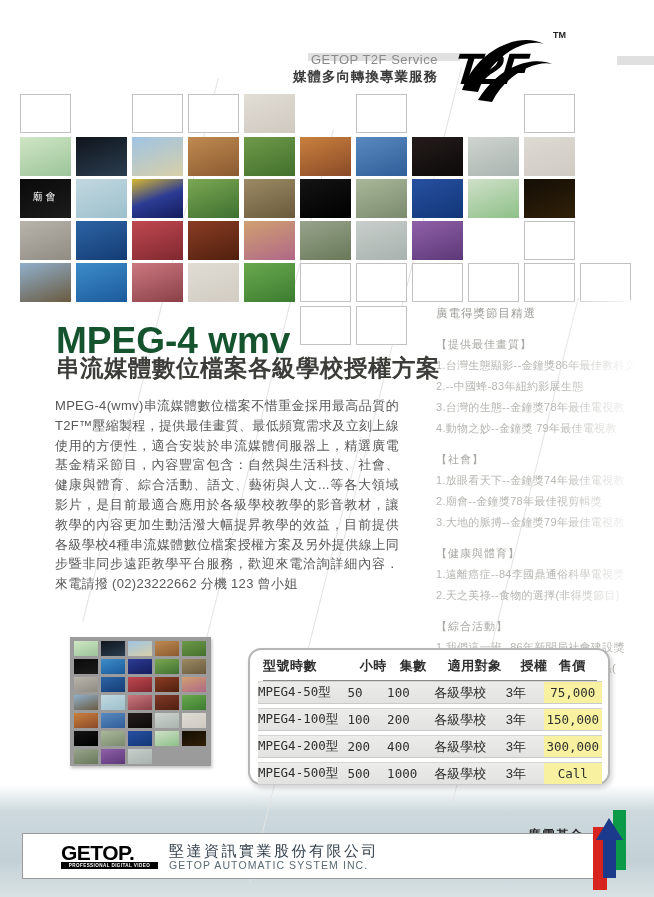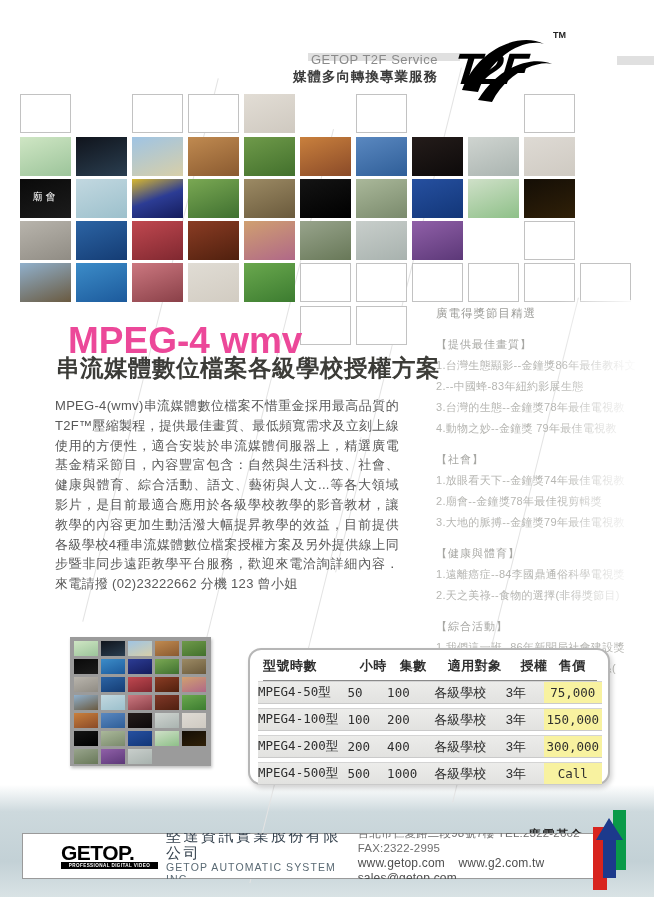--- a/index.html
+++ b/index.html
@@ -15,21 +15,21 @@
   .svc2{left:230px;top:68px;width:208px;text-align:right;font-size:13.5px;font-weight:bold;color:#3a3a3a;letter-spacing:1px;}
   .t2f{left:448px;top:30px;width:110px;height:75px;}
   .t2f .word{position:absolute;left:6px;top:14px;font-size:44px;font-weight:900;font-style:italic;color:#000;letter-spacing:-2px;transform:skewX(-6deg);}
   .t2f .swoosh{position:absolute;left:0;top:0;}
   .t2f .tm{position:absolute;right:-8px;top:0px;font-size:9px;color:#222;font-weight:bold;}
   
   .cell{position:absolute;width:51px;height:39px;}
   .cell.box{background:#fff;border:1px solid #c2c2c2;box-sizing:border-box;}
   .cell .lbl{position:absolute;left:0;right:0;top:11px;text-align:center;font-size:10px;color:#fff;letter-spacing:3px;}
   
-  .title1{left:68px;top:320px;font-size:37px;font-weight:bold;color:#ec4899;letter-spacing:0px;}
+  .title1{left:56px;top:320px;font-size:37px;font-weight:bold;color:#14532d;letter-spacing:0px;}
   .title2{left:56px;top:352px;font-size:23.5px;font-weight:bold;color:#3c3c38;letter-spacing:.5px;}
   .bodytext{left:55px;top:396px;width:344px;font-size:13px;line-height:19.8px;color:#585858;text-align:justify;letter-spacing:.3px;}
   
   .prog{left:436px;top:306px;width:229px;overflow:hidden;}
   .prog .ptitle{font-size:11.5px;color:#9c9c98;letter-spacing:1px;height:21px;}
   .prog .phead{font-size:11px;color:#a8a8a4;letter-spacing:1px;height:21px;margin-top:10px;}
   .prog .pitem{font-size:11px;color:#b6b6b2;height:21px;white-space:nowrap;letter-spacing:.3px;}
   .fade{left:556px;top:300px;width:98px;height:335px;background:linear-gradient(90deg,rgba(255,255,255,0),rgba(255,255,255,.95) 80%);pointer-events:none;}
   
   .montage{left:70px;top:637px;width:141px;height:129px;background:#9b9b9b;box-shadow:1px 2px 3px rgba(0,0,0,.25);
@@ -250,24 +250,20 @@
 <div class="abs gjf-text">廣電基金</div>
 <div class="abs fbox">
   <div class="glogo">
     <div class="gword">GETOP.</div>
     <div class="gbar">PROFESSIONAL DIGITAL VIDEO</div>
   </div>
   <div class="company">
     <div class="cn">堅達資訊實業股份有限公司</div>
     <div class="en">GETOP AUTOMATIC SYSTEM INC.</div>
   </div>
-  <div class="addr">
-    <div class="a1">台北市仁愛路二段98號7樓 TEL:2322-2662 FAX:2322-2995</div>
-    <div class="a2">www.getop.com www.g2.com.tw sales@getop.com</div>
-  </div>
 </div>
 <div class="abs gjlogo">
   <svg width="38" height="82" viewBox="0 0 38 82">
     <rect x="1" y="17" width="14" height="63" fill="#d8241e"></rect>
     <rect x="21" y="0" width="13" height="60" fill="#0a9a48"></rect>
     <polygon points="17,8 31,30 24,30 24,68 11,68 11,30 4,30" fill="#1c3a8c"></polygon>
   </svg>
 </div>
 
 </body></html>

